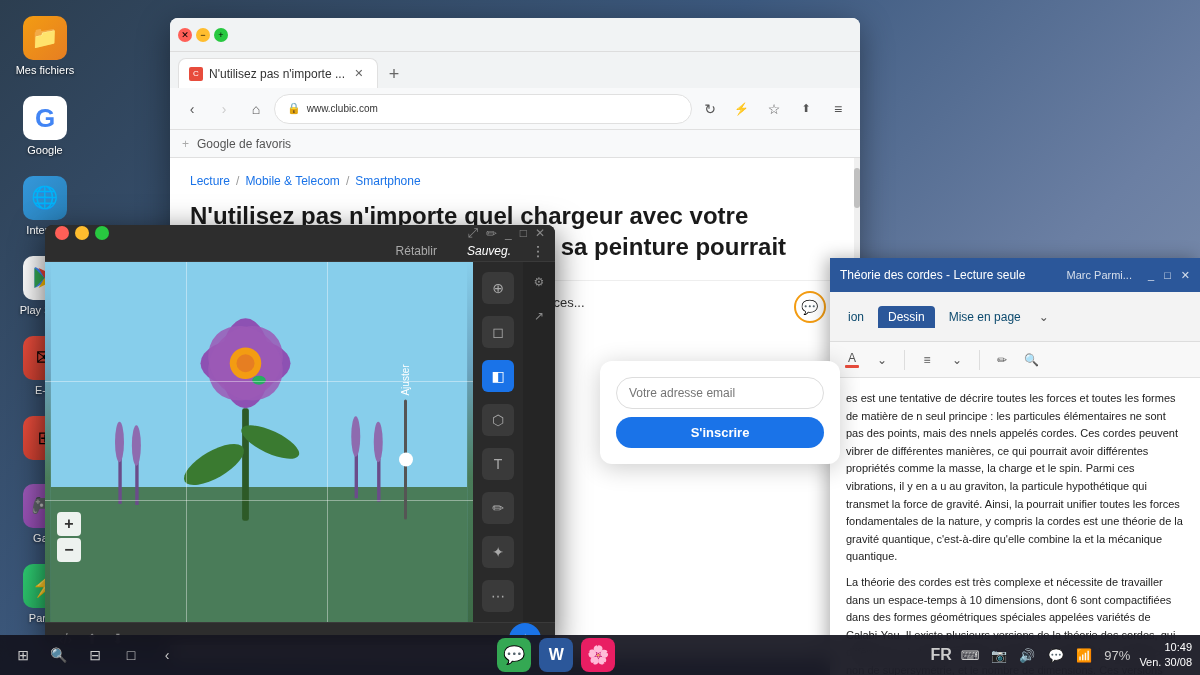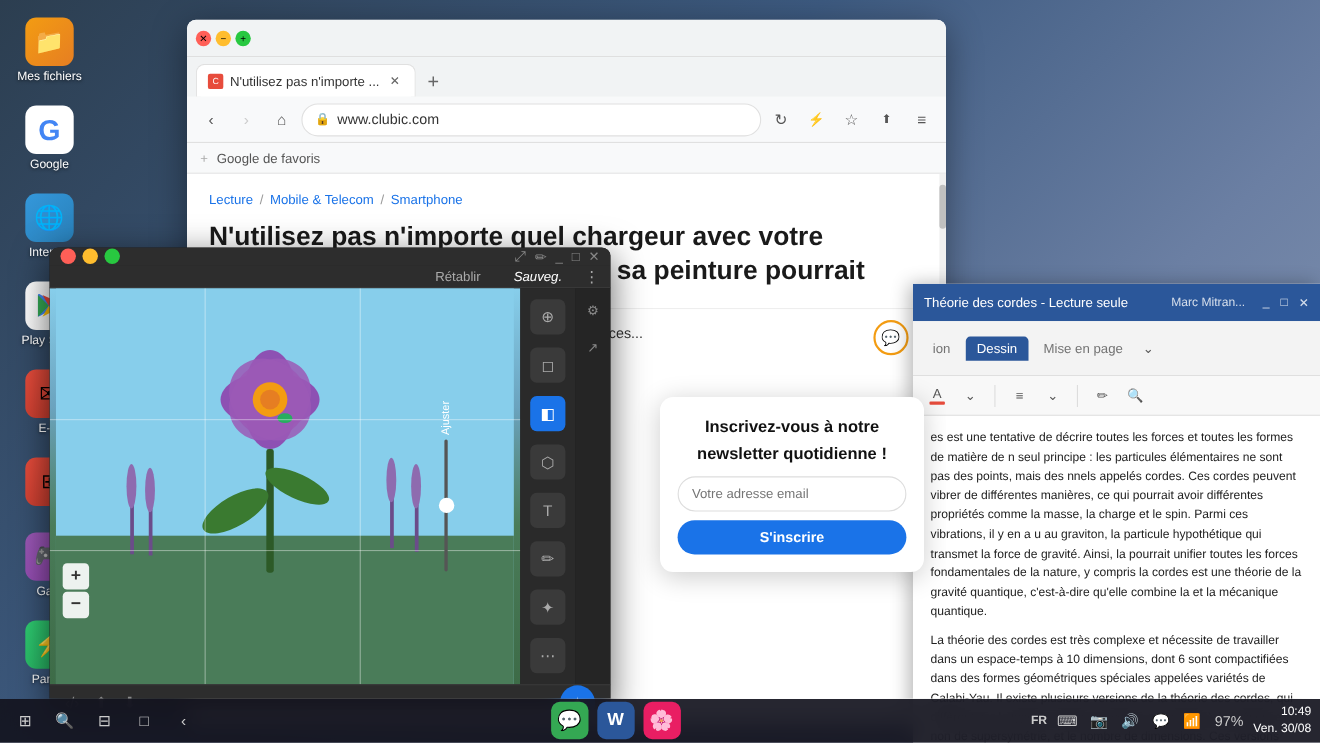--- a/index.html
+++ b/index.html
@@ -152,21 +152,21 @@
       border: 1px solid #e0e0e0;
       border-radius: 15px;
       display: flex;
       align-items: center;
       padding: 0 12px;
       gap: 6px;
       font-size: 13px;
       color: #333;
     }
     .address-bar .lock-icon { color: #aaa; font-size: 11px; }
-    .address-url { color: #333; font-size: 13px; flex: 1; }
+    .address-url { color: #333; font-size: 10px; flex: 1; }
 
     .tab-bar {
       height: 36px;
       background: #f1f3f4;
       display: flex;
       align-items: flex-end;
       padding: 0 8px;
       gap: 2px;
     }
     .tab {
@@ -650,21 +650,21 @@
       background: #f3f3f3;
       border-bottom: 1px solid #ddd;
       display: flex;
       align-items: center;
       padding: 0 8px;
       gap: 4px;
     }
     .ribbon-tab {
       padding: 4px 10px;
       font-size: 12px;
-      color: #737373;
+      color: #0c4a6e;
       cursor: pointer;
       border-radius: 4px 4px 0 0;
     }
     .ribbon-tab.active {
       background: #2b579a;
       color: #fff;
     }
 
     .doc-toolbar {
       height: 36px;
@@ -776,21 +776,21 @@
     .taskbar-time {
       display: flex;
       flex-direction: column;
       align-items: flex-end;
       color: #fff;
       font-size: 11px;
       line-height: 1.4;
     }
     .lang-indicator {
       color: #ccc;
-      font-size: 11px;
+      font-size: 16px;
       font-weight: 600;
     }
   </style>
 </head>
 <body>
 
 <div class="desktop">
 
   <div class="desktop-icons">
 
@@ -908,21 +908,20 @@
         <div class="comments-btn">
           <div class="comment-icon-circle">💬</div>
           <span class="comment-count">8</span>
         </div>
 
         <p style="font-size:13px;color:#333;line-height:1.6;">
           La théorie des cordes est une tentative de décrire toutes les forces...
         </p>
 
         <div class="newsletter-popup">
-          <div class="newsletter-title">Inscrivez-vous à notre newsletter quotidienne !</div>
           <input class="newsletter-input" type="email" placeholder="Votre adresse email" style="">
           <button class="newsletter-btn">S'inscrire</button>
         </div>
       </div>
     </div>
   </div>
 
   <div class="editor-window">
     <div class="editor-titlebar">
       <div class="editor-controls">
@@ -1027,21 +1026,21 @@
         <div class="bottom-icon">⬆</div>
         <div class="bottom-icon">⬇</div>
       </div>
       <div class="bottom-icon active" style="width:32px;height:32px;background:#1a73e8;border-radius:50%;display:flex;align-items:center;justify-content:center;color:#fff;">✦</div>
     </div>
   </div>
 
   <div class="doc-window">
     <div class="doc-titlebar">
       <span class="doc-title">Théorie des cordes - Lecture seule</span>
-      <span class="doc-author">Marc Mitran...</span>
+      <span class="doc-author">Marc Parmi...</span>
       <div class="doc-win-btns">
         <span class="doc-win-btn">_</span>
         <span class="doc-win-btn">□</span>
         <span class="doc-win-btn">✕</span>
       </div>
     </div>
 
     <div class="doc-ribbon">
       <div class="ribbon-tab">ion</div>
       <div class="ribbon-tab active">Dessin</div>

